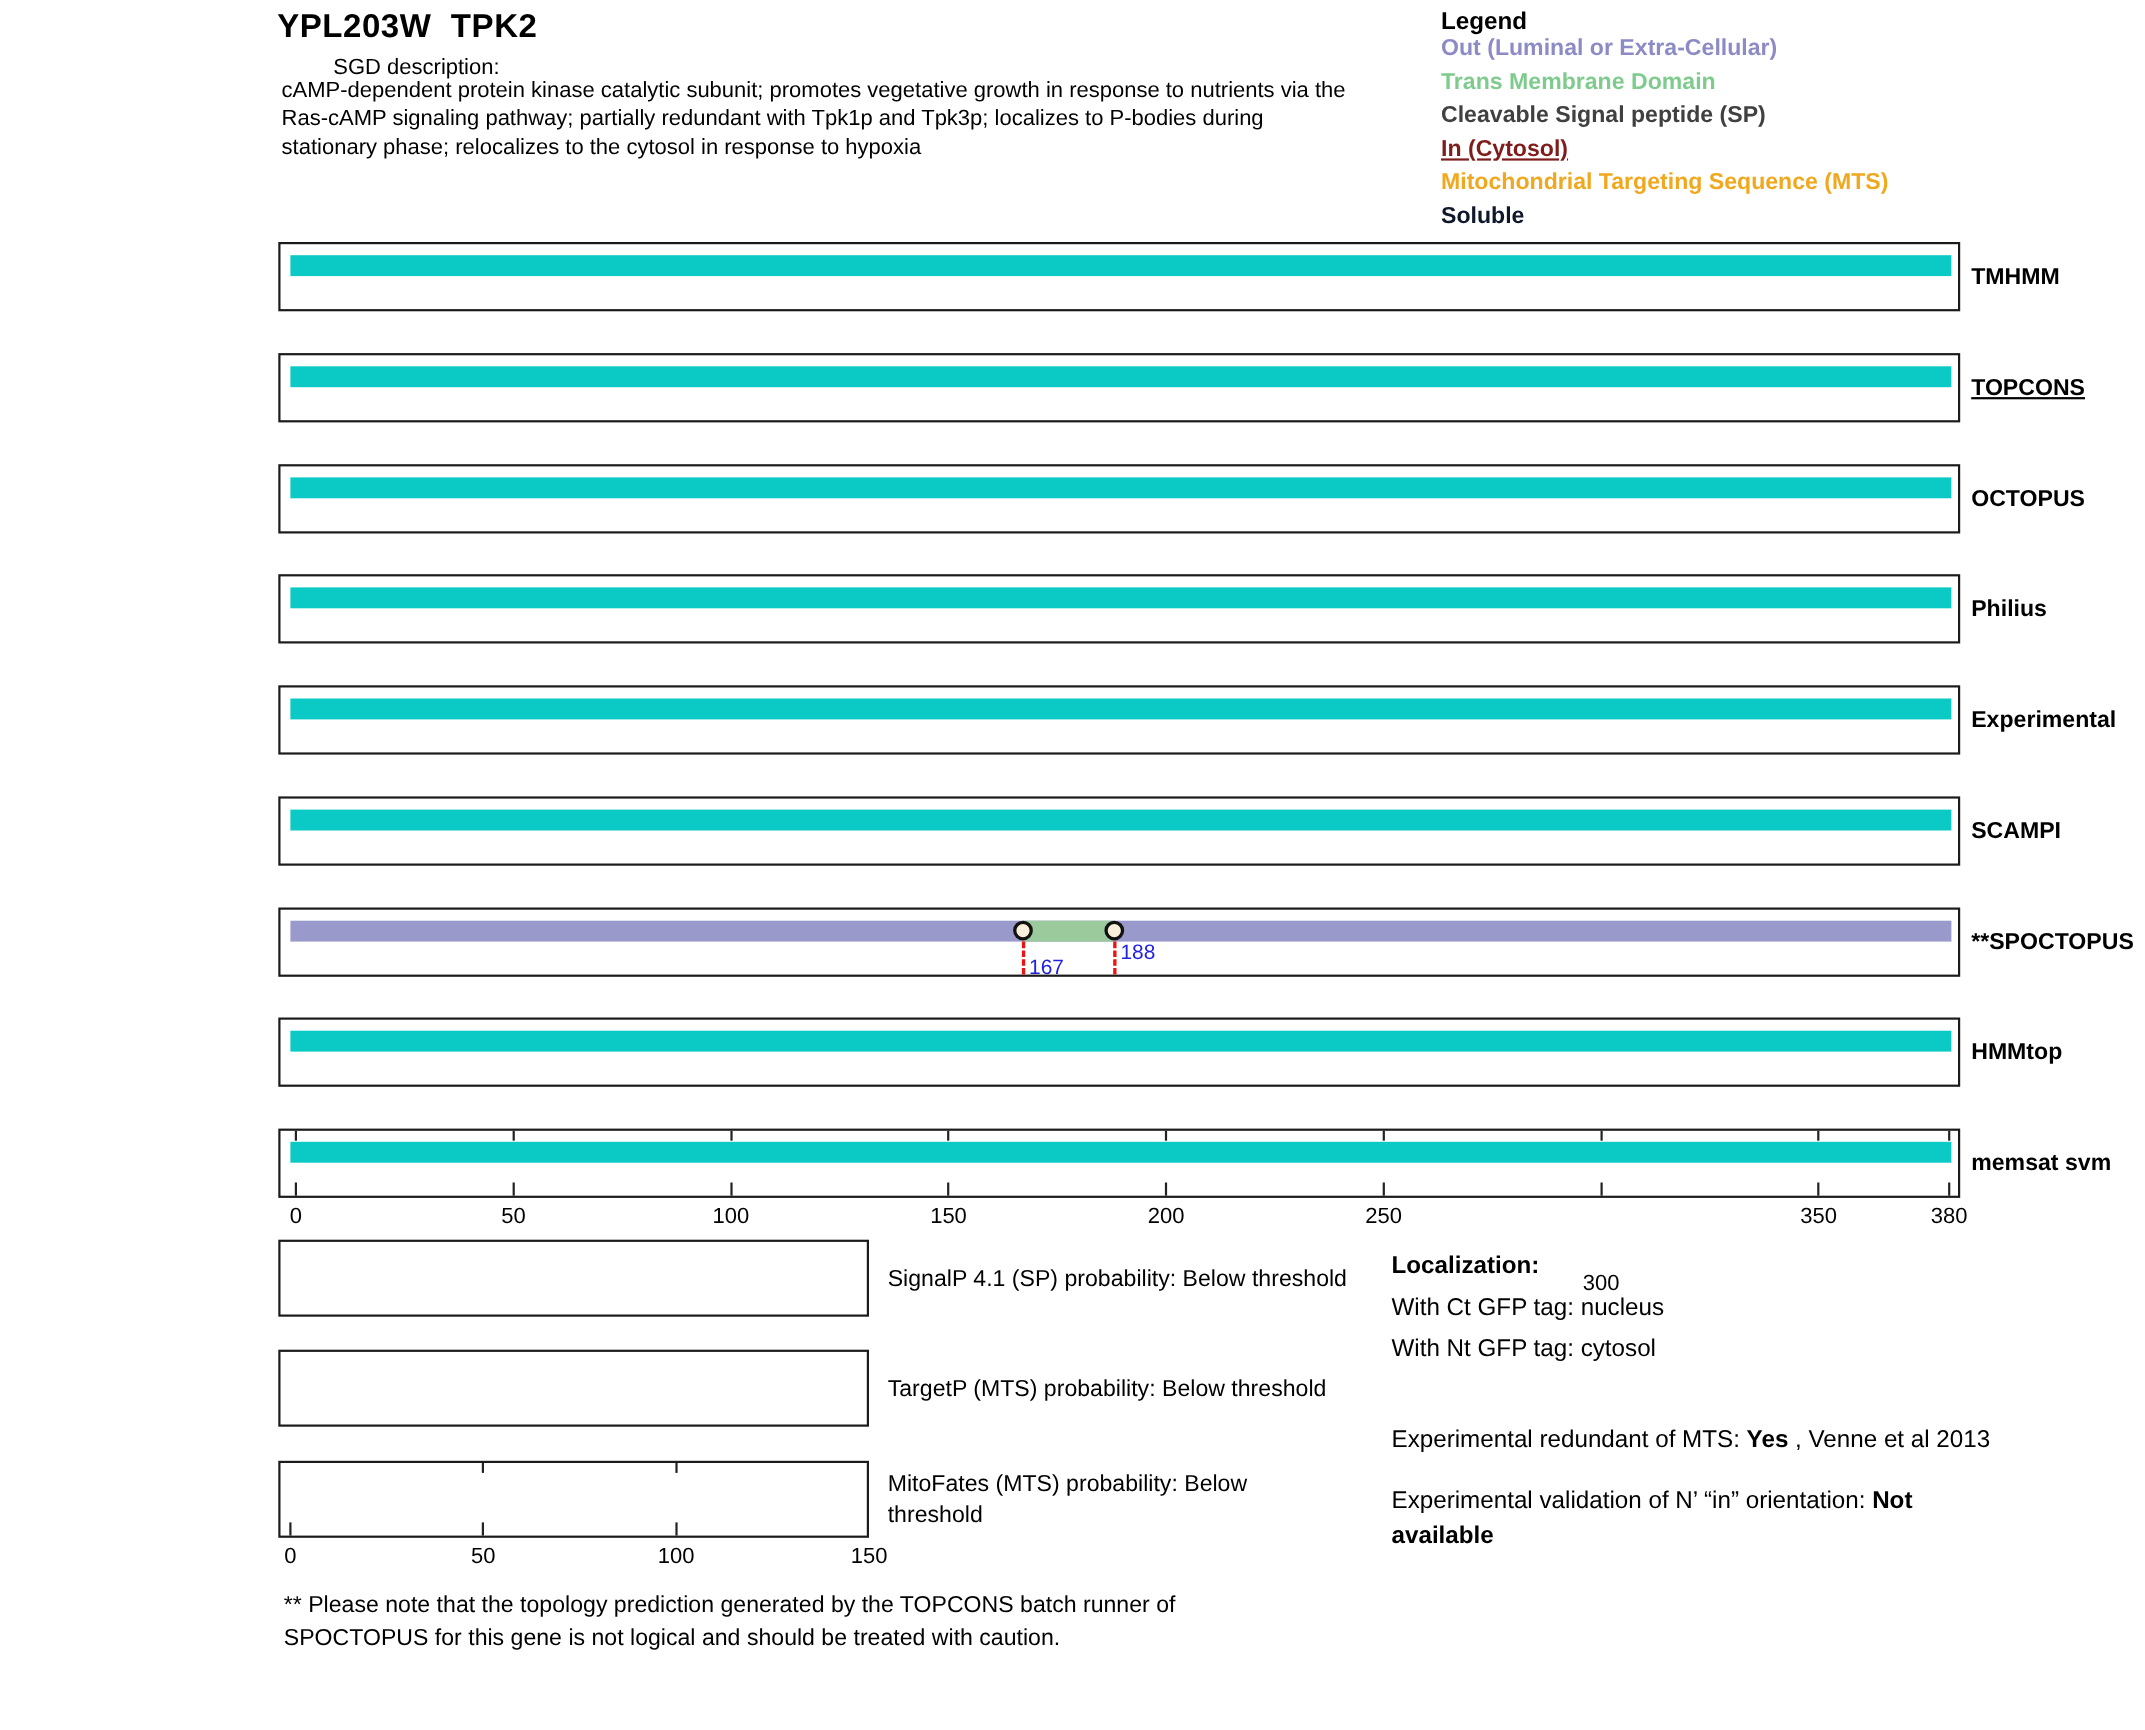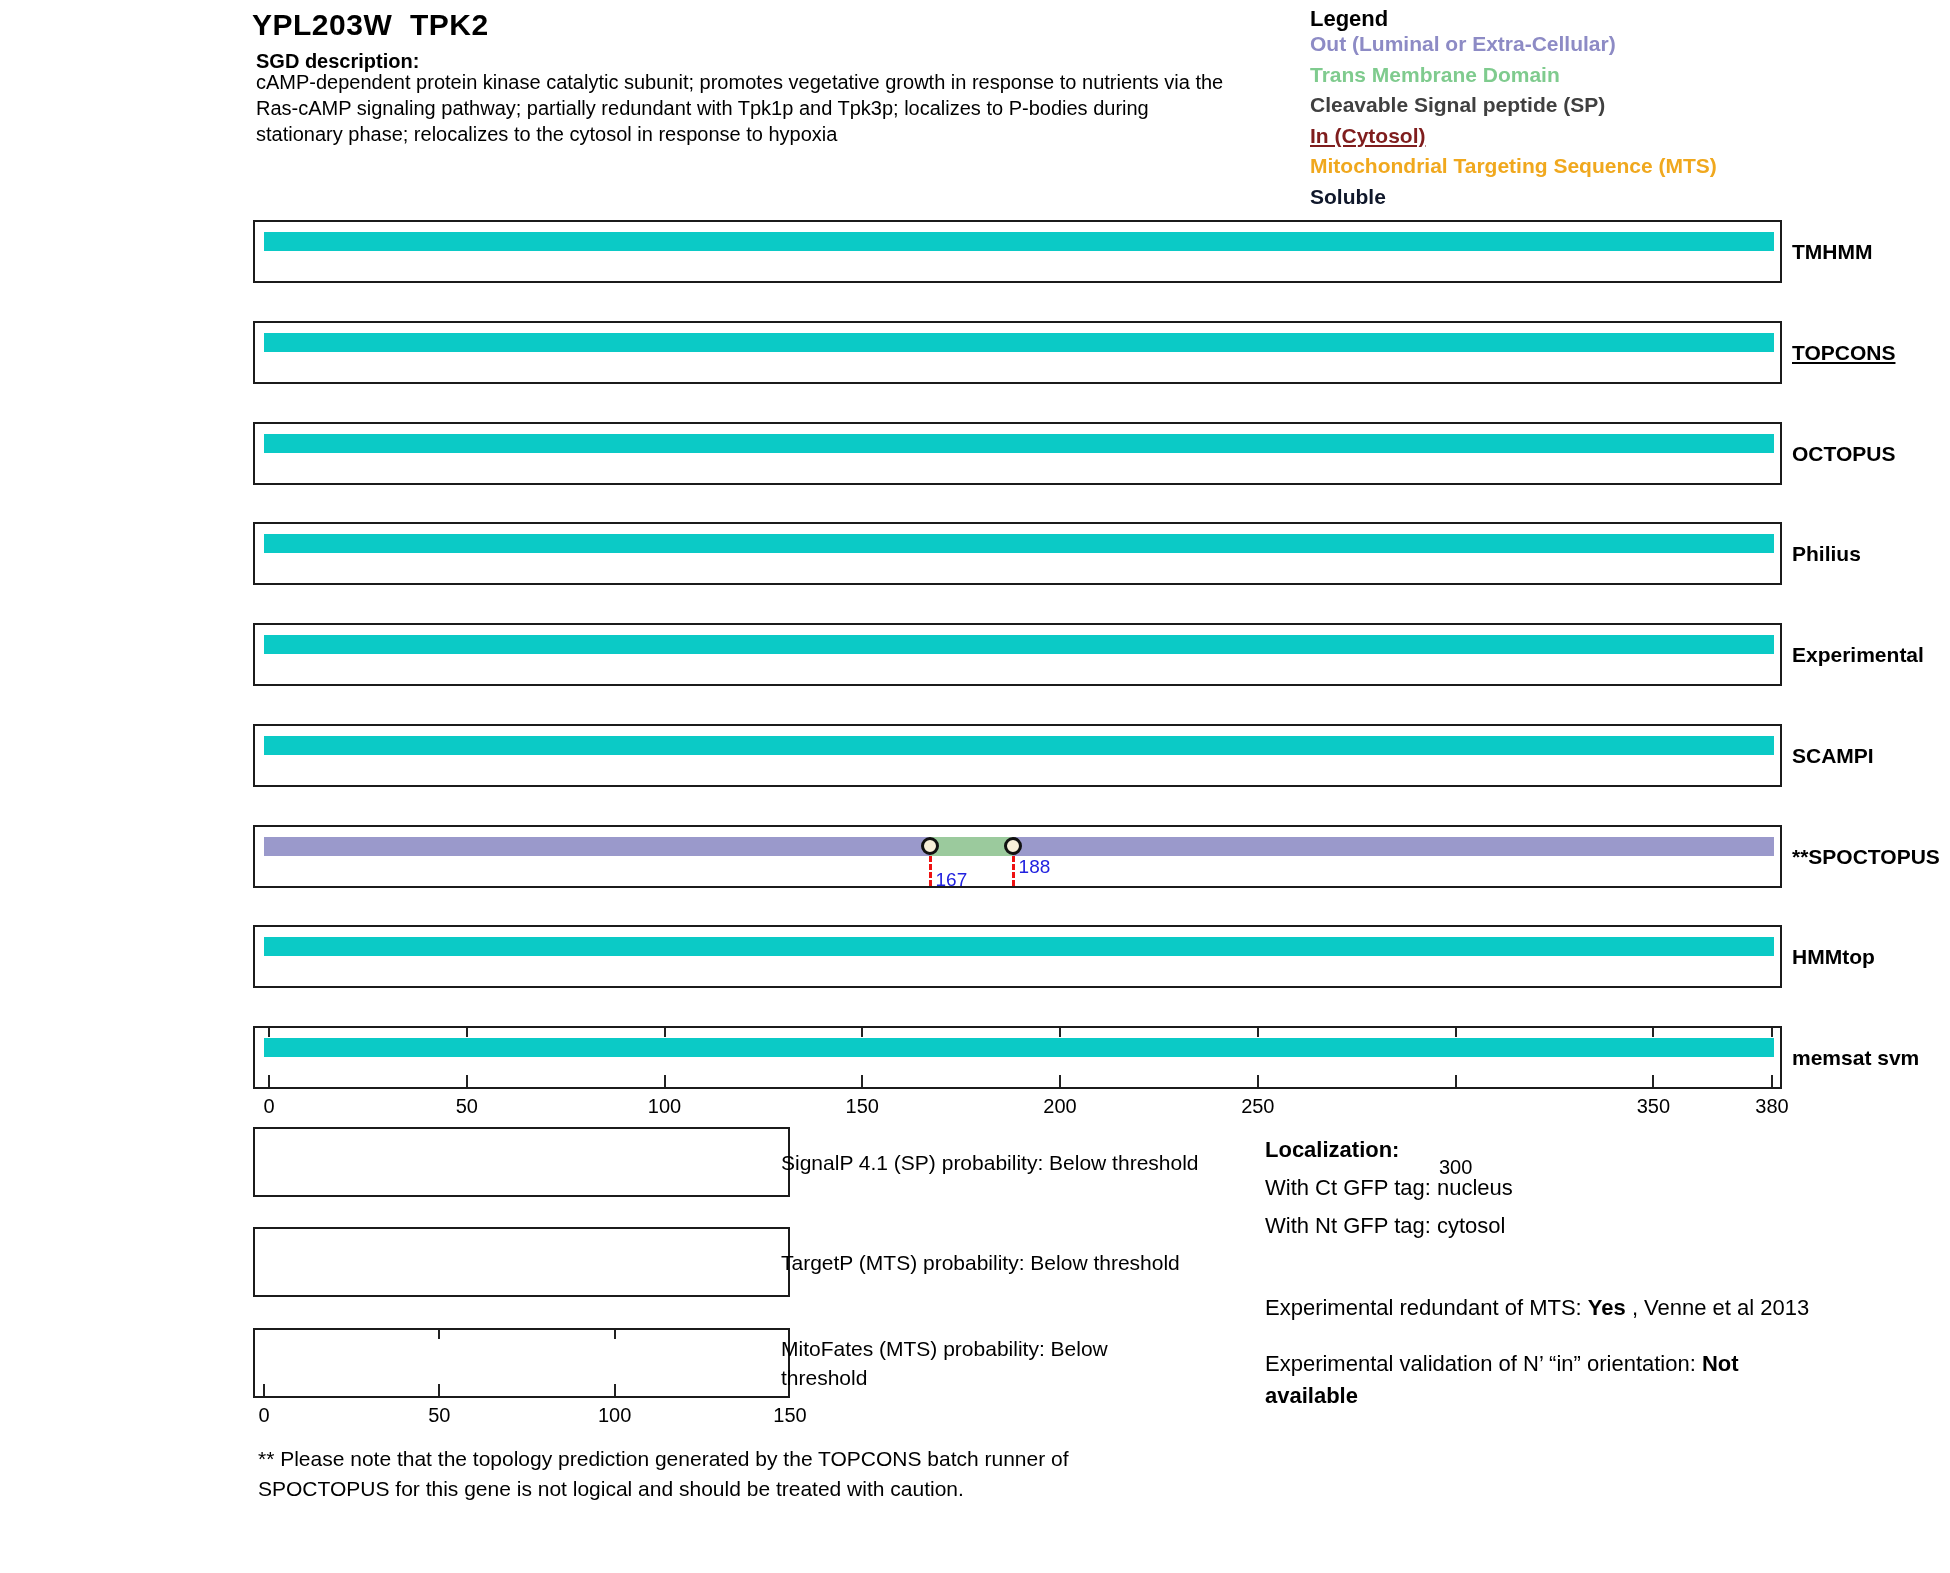--- a/index.html
+++ b/index.html
@@ -1,36 +1,36 @@
 <!DOCTYPE html>
 <html><head>
 <meta charset="utf-8">
 <style>
   html,body{margin:0;padding:0;background:#ffffff;}
   body{width:1950px;height:1573px;position:relative;overflow:hidden;
        font-family:"Liberation Sans","DejaVu Sans",sans-serif;color:#000;}
   .abs{position:absolute;}
   .title{font-size:30px;font-weight:bold;white-space:pre;letter-spacing:.5px;}
-  .sgd-head{font-size:20px;font-weight:bold;}
+  .sgd-head{font-size:20px;font-weight:normal;margin-left:47px;}
   .desc{font-size:20px;white-space:pre;}
   .legend-head{font-size:22px;font-weight:bold;}
   .legend-item{font-size:21px;font-weight:bold;white-space:pre;}
   .track-box{border:2px solid #1b1b1b;background:#fff;box-sizing:border-box;}
   .track-bar{position:absolute;left:9px;top:10px;height:19px;width:1510px;}
   .tm-seg{position:absolute;top:0;height:19px;}
   .marker-circle{position:absolute;box-sizing:border-box;width:18px;height:18px;border-radius:50%;
                  background:#F7EFD9;border:3px solid #111;top:10px;z-index:3;}
   .marker-line{position:absolute;width:0;border-left:3px dashed #EE1111;top:21px;height:38px;z-index:2;}
   .marker-label{position:absolute;font-size:19px;color:#2121DF;z-index:4;}
   .track-label{font-size:21px;font-weight:bold;white-space:pre;}
   .tick{position:absolute;width:2px;background:#222;}
   .axis-num{position:absolute;font-size:20px;transform:translateX(-50%);}
   .plot-box{border:2px solid #1b1b1b;background:#fff;box-sizing:border-box;position:absolute;
             left:253px;width:537px;height:70px;}
-  .plot-label{position:absolute;left:781px;font-size:21px;line-height:29px;white-space:pre;}
+  .plot-label{position:absolute;left:807px;font-size:21px;line-height:29px;white-space:pre;}
   .loc{font-size:22px;line-height:32px;}
   .loc-head{font-weight:bold;}
   .foot{font-size:21px;white-space:pre;}
   b{font-weight:bold;}
 </style>
 </head>
 <body>
 
 <div class="abs title" style="left:252px;top:8px;">YPL203W  TPK2</div>
 <div class="abs sgd-head" style="left:256px;top:50px;">SGD description:</div>

